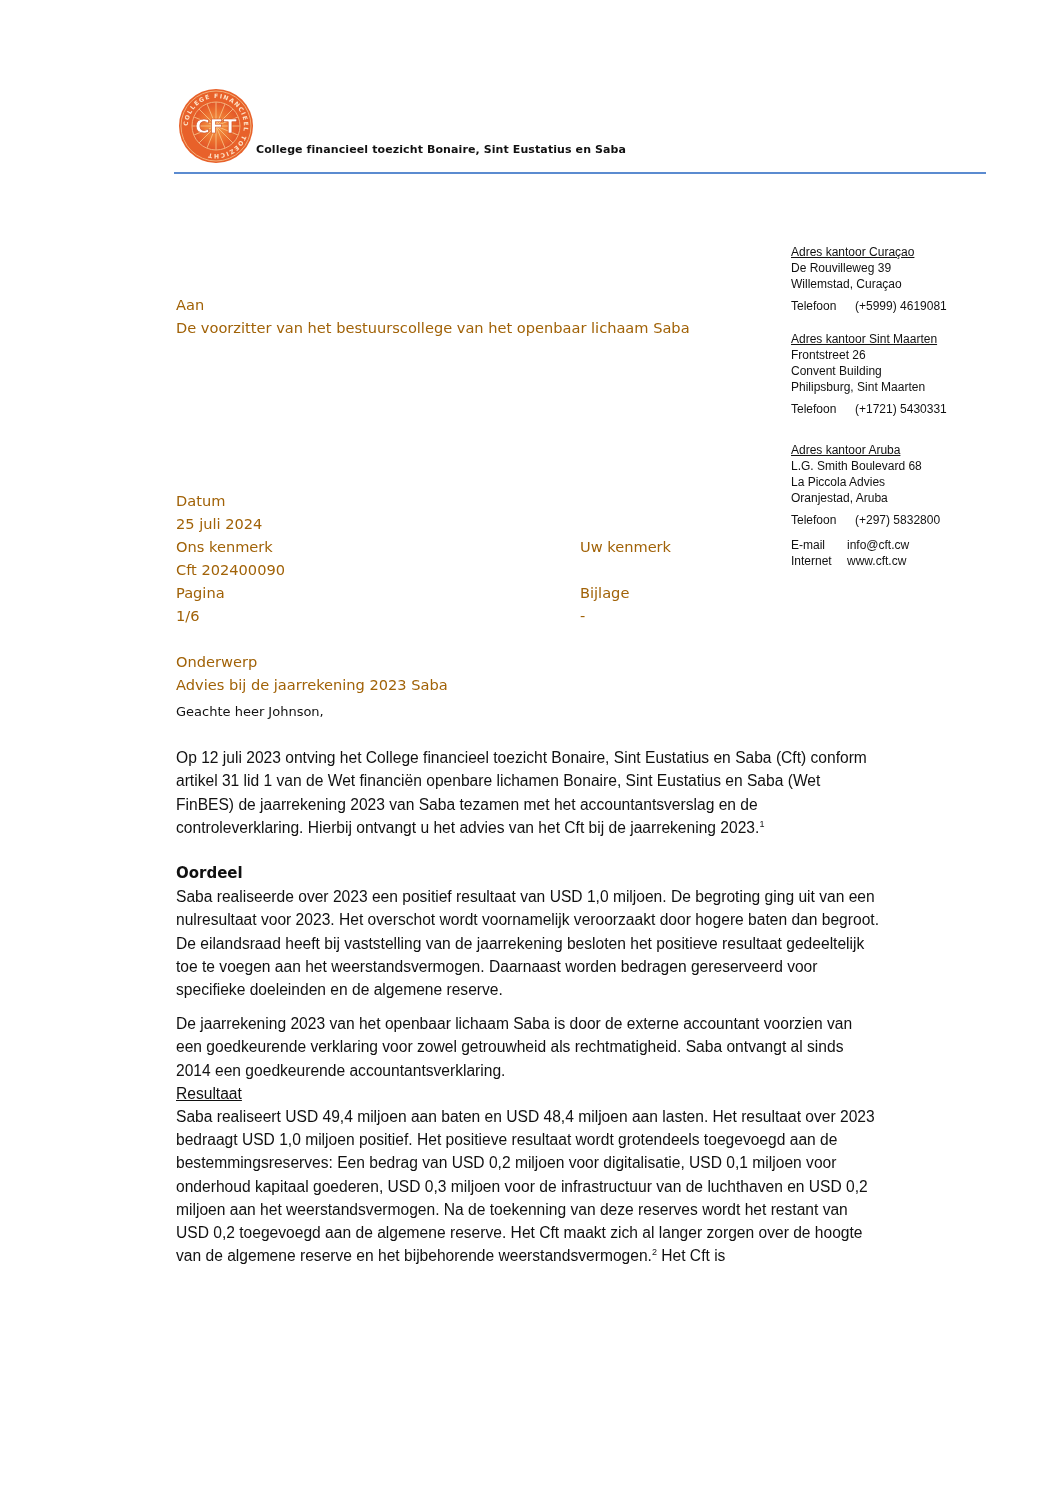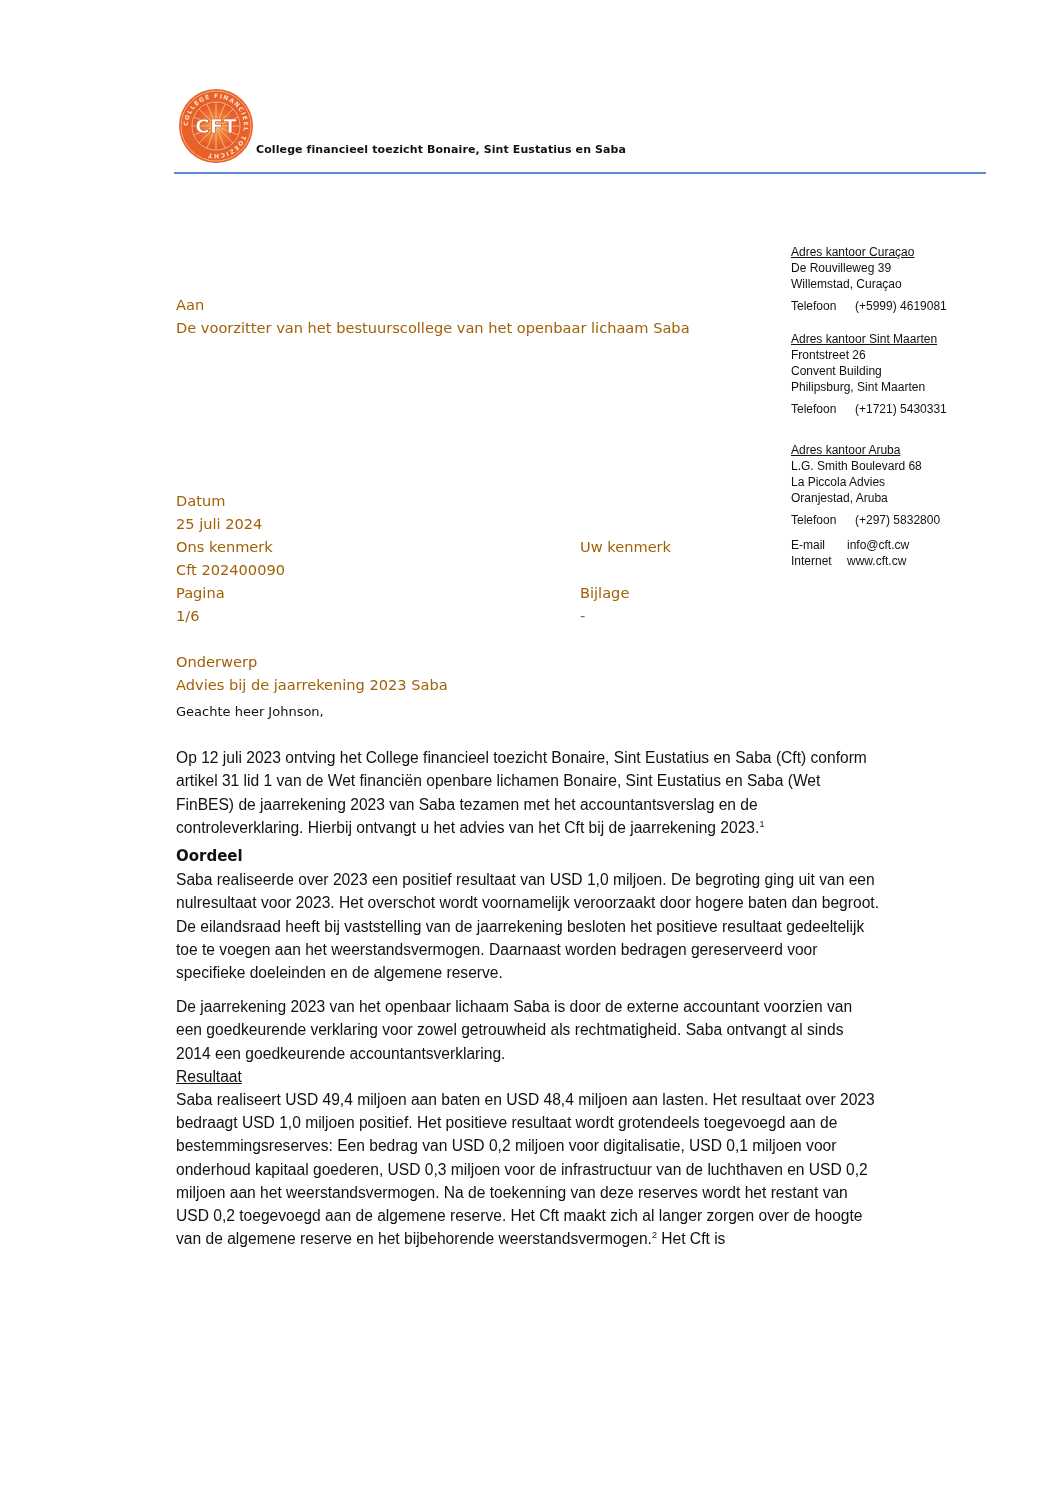--- a/index.html
+++ b/index.html
@@ -117,19 +117,19 @@
   <div class="row">
     <span class="k2">Internet</span>
     <span>www.cft.cw</span>
   </div>
 </div>
 
 <div class="body-text" style="top:700px;">
   <p class="sans" style="font-size:13px;">Geachte heer Johnson,</p>
   <p style="margin-top:23px;"><span>Op 12 juli 2023 ontving het College financieel toezicht Bonaire, Sint Eustatius en Saba (Cft) conform artikel 31 lid 1 van de Wet financiën openbare lichamen Bonaire, Sint Eustatius en Saba (Wet FinBES) de jaarrekening 2023 van Saba tezamen met het accountantsverslag en de controleverklaring. Hierbij ontvangt u het advies van het Cft bij de jaarrekening 2023.</span><sup>1</sup></p>
 
-  <p style="margin-top:6px;" class="h-bold">Oordeel</p>
+  <p style="margin-top:23px;" class="h-bold">Oordeel</p>
   <p>Saba realiseerde over 2023 een positief resultaat van USD 1,0 miljoen. De begroting ging uit van een nulresultaat voor 2023. Het overschot wordt voornamelijk veroorzaakt door hogere baten dan begroot. De eilandsraad heeft bij vaststelling van de jaarrekening besloten het positieve resultaat gedeeltelijk toe te voegen aan het weerstandsvermogen. Daarnaast worden bedragen gereserveerd voor specifieke doeleinden en de algemene reserve.</p>
   <p style="margin-top:11px;">De jaarrekening 2023 van het openbaar lichaam Saba is door de externe accountant voorzien van een goedkeurende verklaring voor zowel getrouwheid als rechtmatigheid. Saba ontvangt al sinds 2014 een goedkeurende accountantsverklaring.</p>
 
   <p class="h-under">Resultaat</p>
   <p><span>Saba realiseert USD 49,4 miljoen aan baten en USD 48,4 miljoen aan lasten. Het resultaat over 2023 bedraagt USD 1,0 miljoen positief. Het positieve resultaat wordt grotendeels toegevoegd aan de bestemmingsreserves: Een bedrag van USD 0,2 miljoen voor digitalisatie, USD 0,1 miljoen voor onderhoud kapitaal goederen, USD 0,3 miljoen voor de infrastructuur van de luchthaven en USD 0,2 miljoen aan het weerstandsvermogen. Na de toekenning van deze reserves wordt het restant van USD 0,2 toegevoegd aan de algemene reserve. Het Cft maakt zich al langer zorgen over de hoogte van de algemene reserve en het bijbehorende weerstandsvermogen.</span><sup>2</sup><span> Het Cft is</span></p>
 </div>
 
 </body></html>

